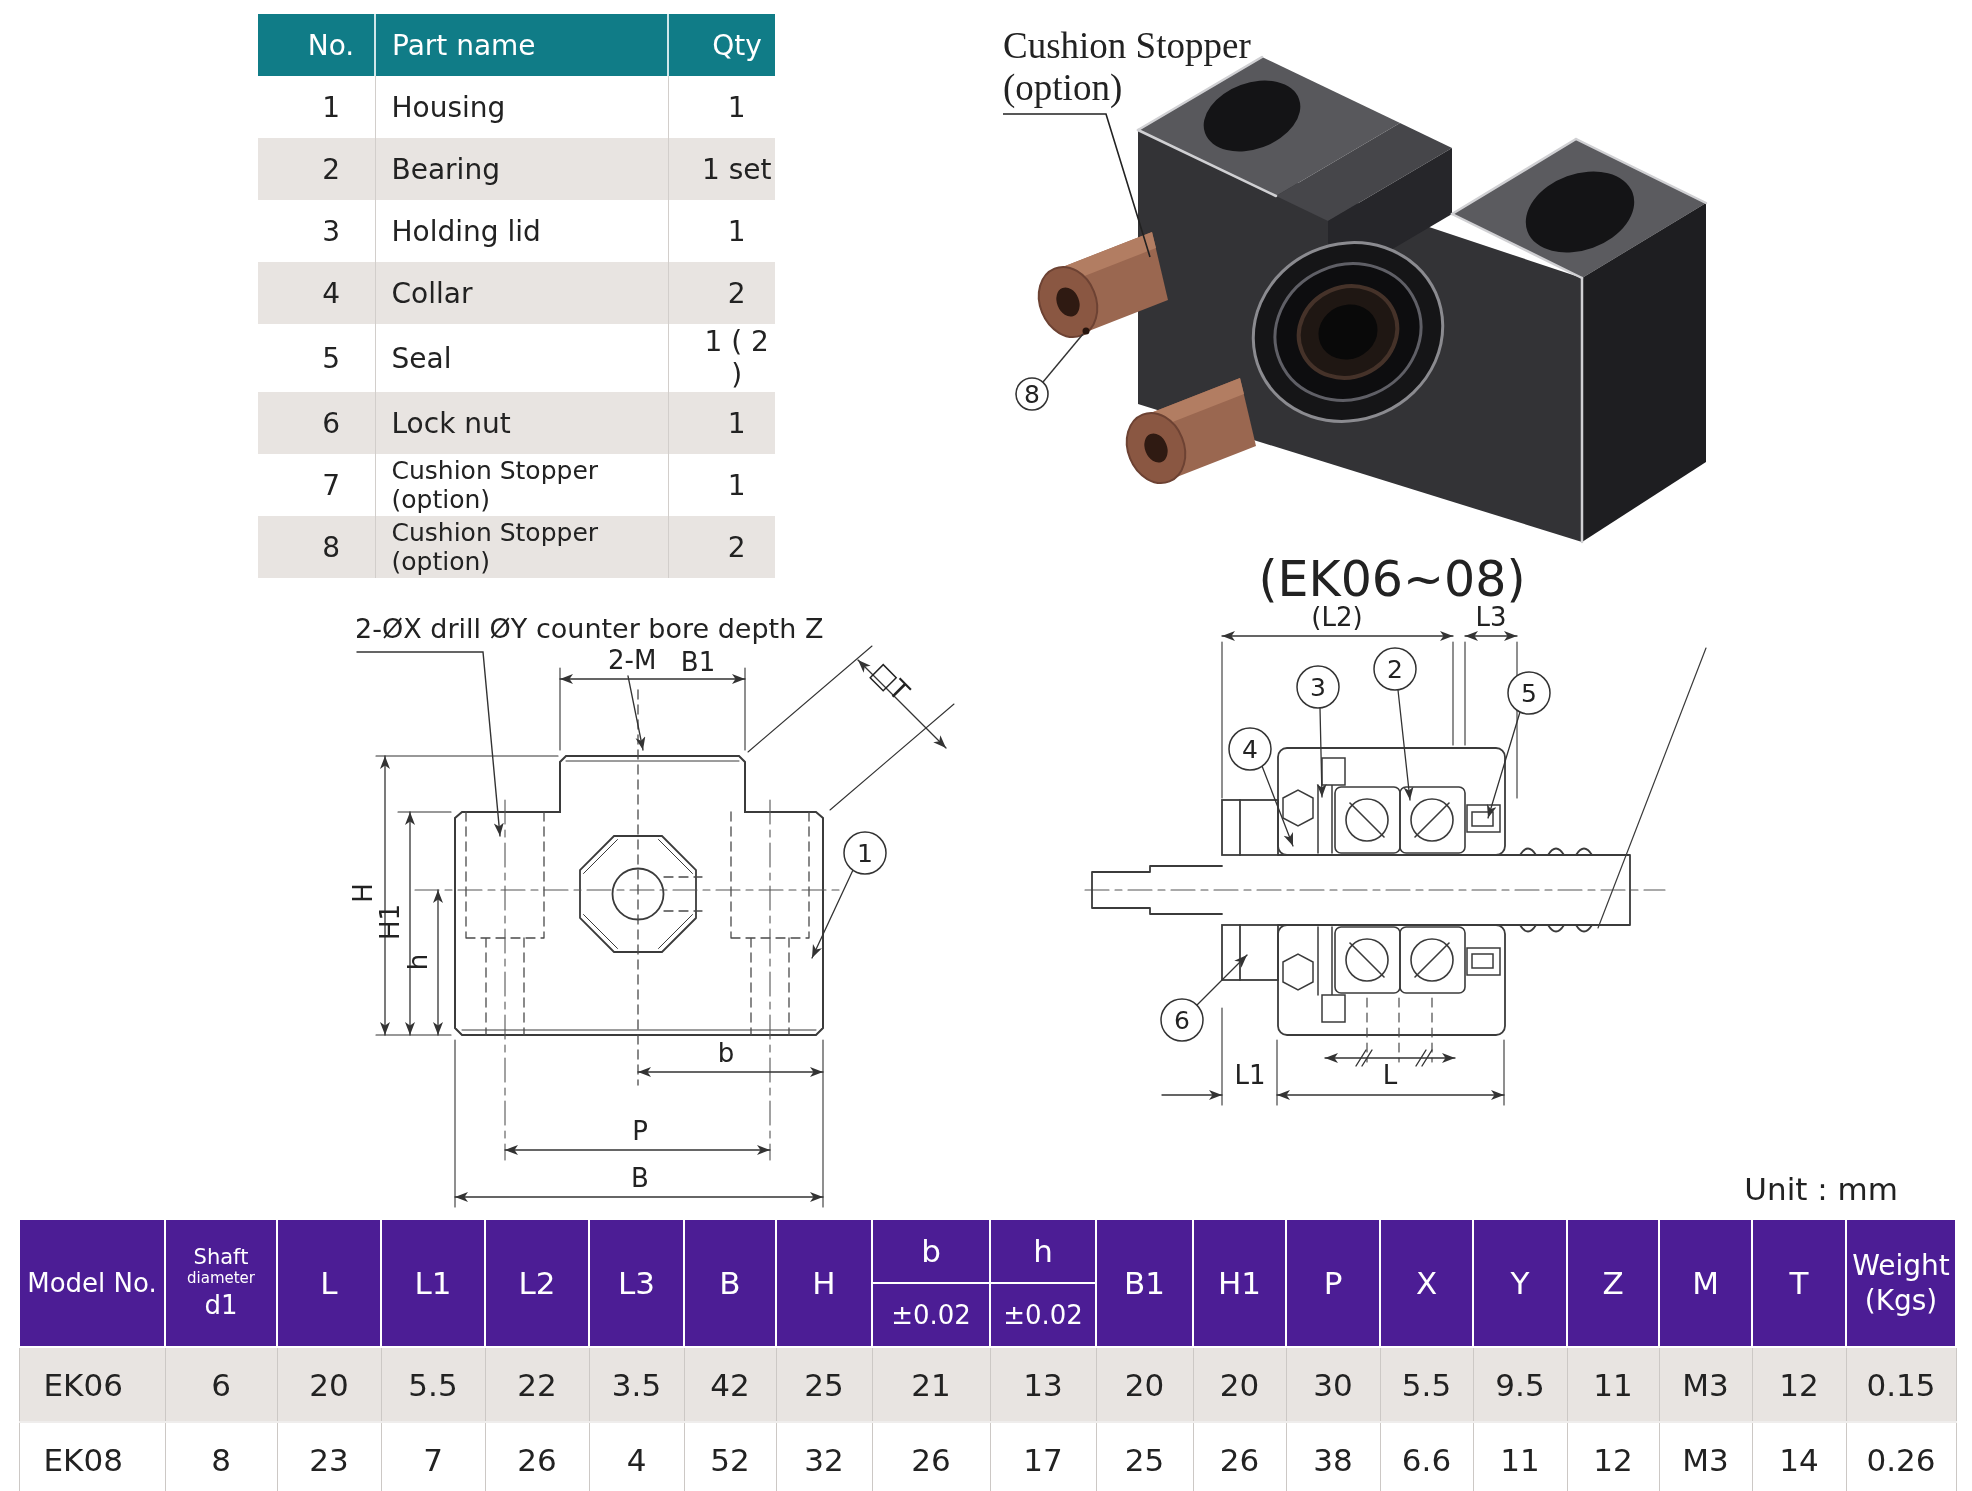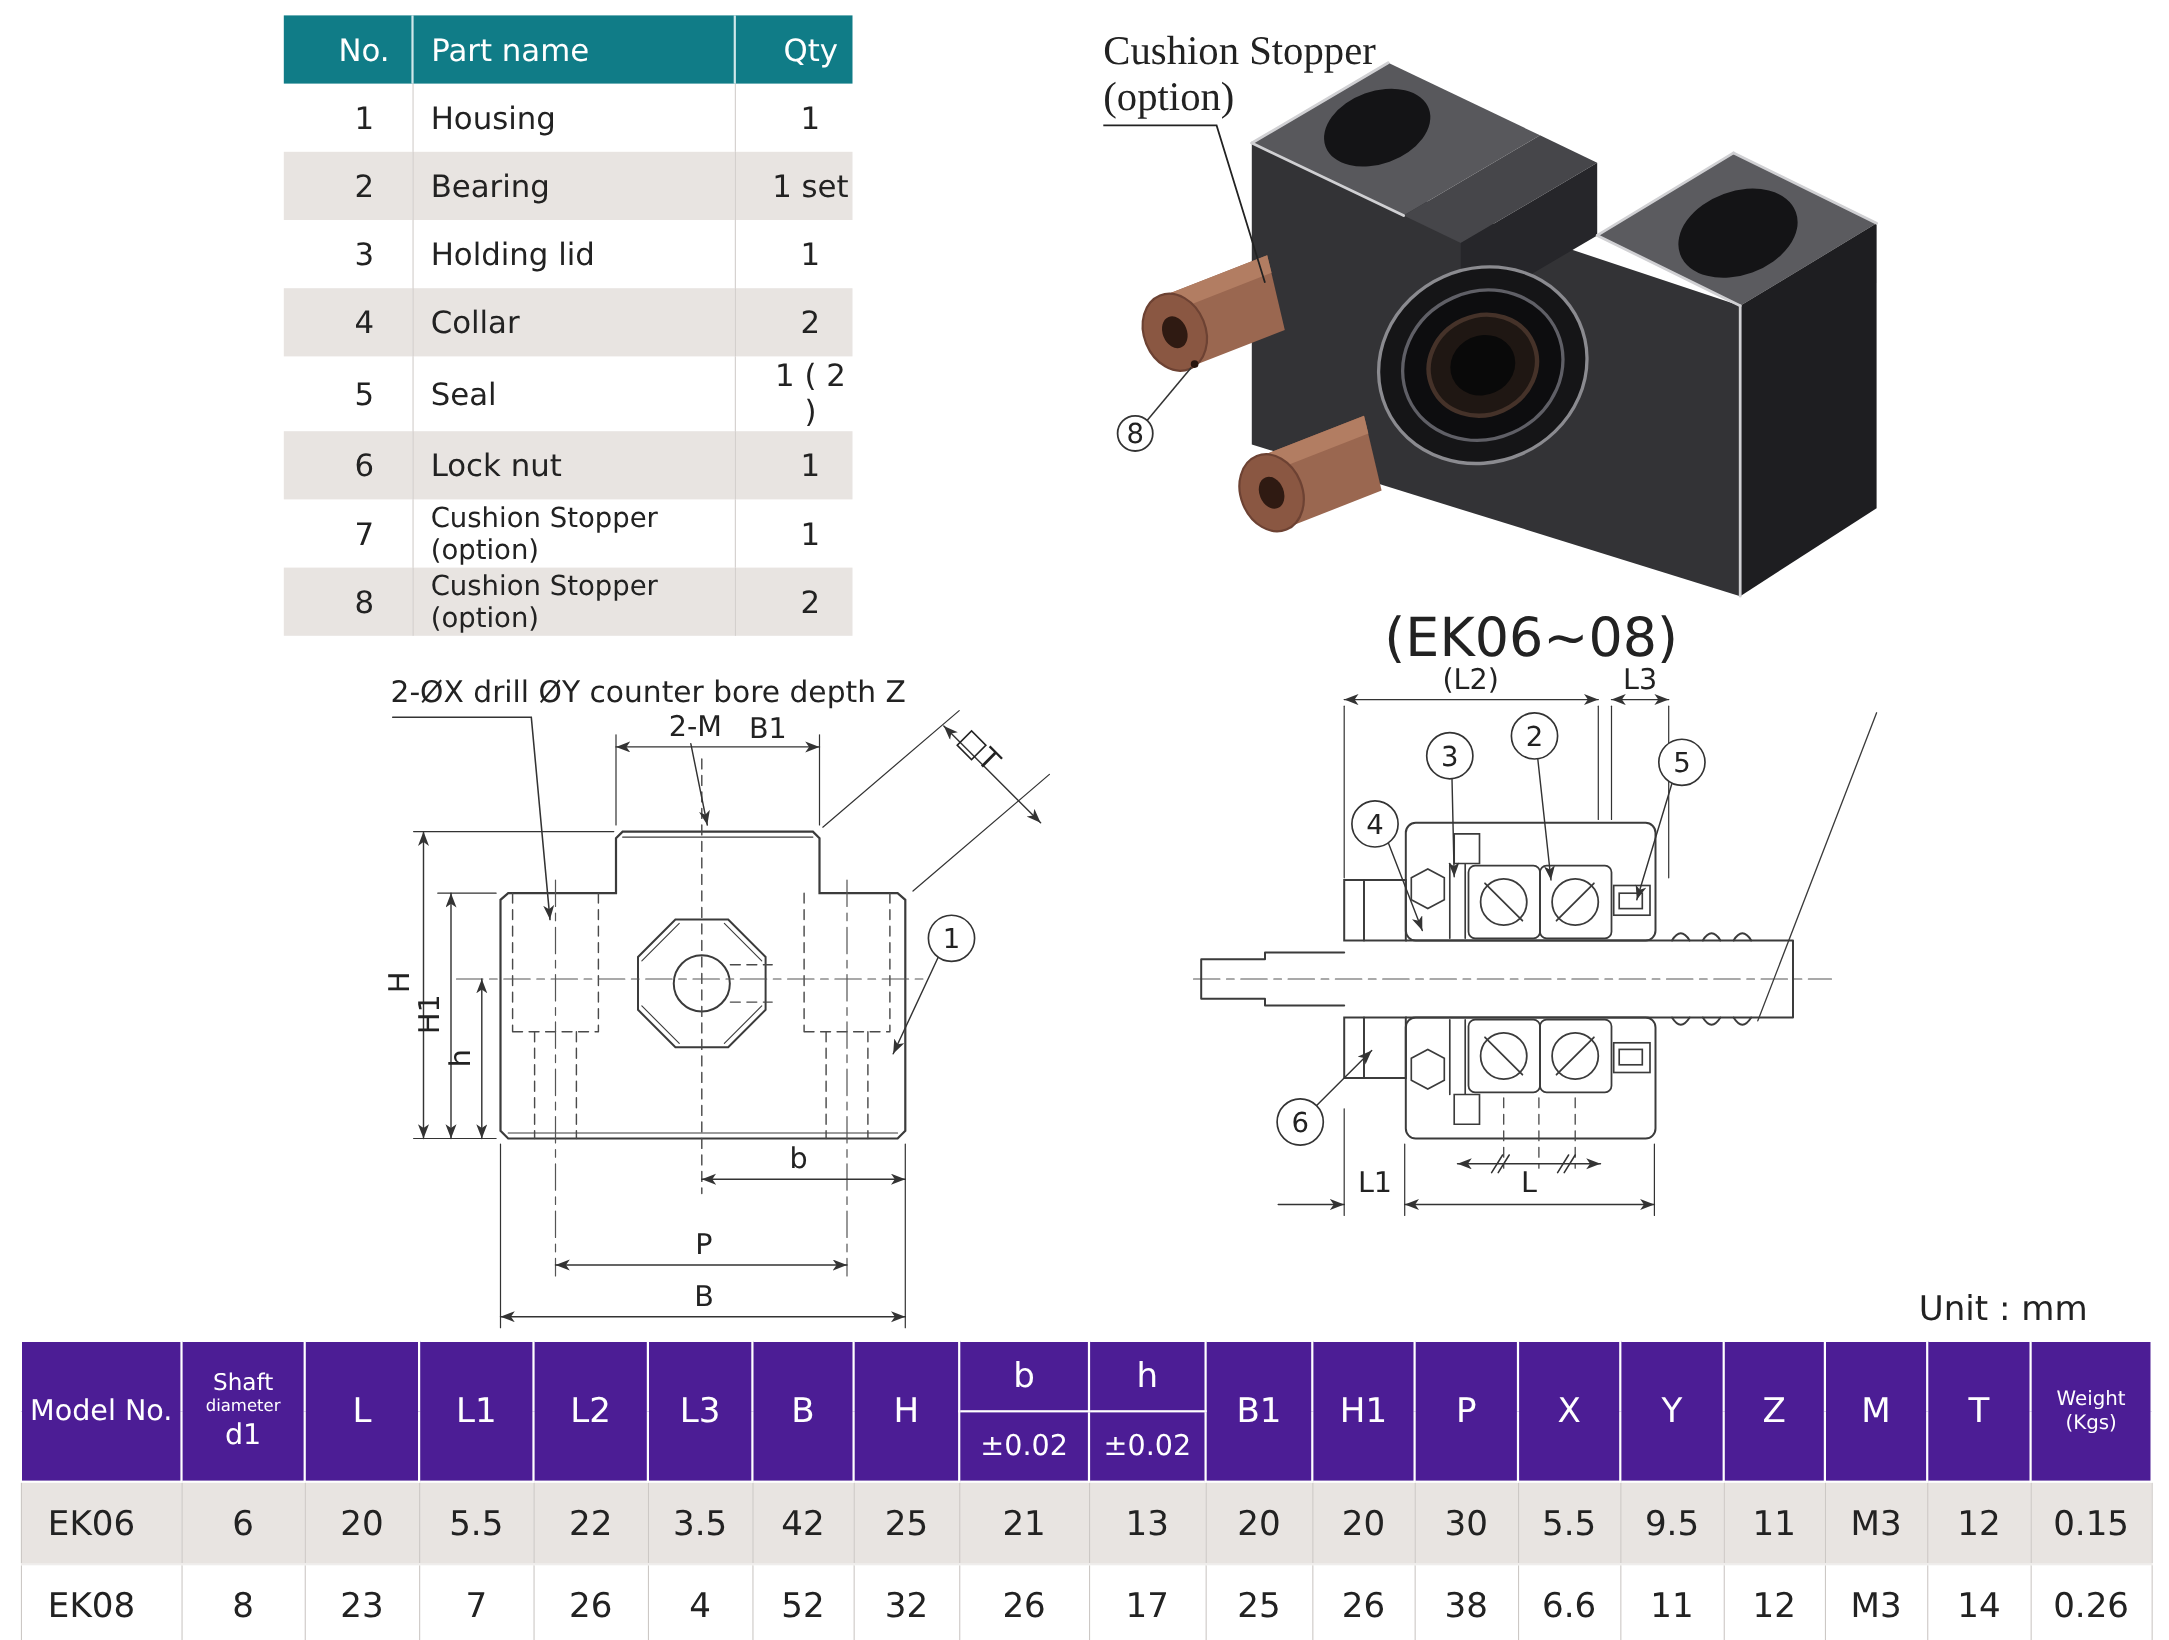--- a/index.html
+++ b/index.html
@@ -16,21 +16,21 @@
   #parts-table td.small{font-size:25px;}
   
   #spec-table{left:18px;top:1218px;width:1937px;border-collapse:collapse;table-layout:fixed;}
   #spec-table th{background:#4c1d95;color:#fff;font-weight:normal;border:2px solid #fff;padding:0;}
   #spec-table .h1{font-size:31px;}
   #spec-table .hm{font-size:26px;}
   #spec-table .hs div{line-height:1.15;}
   #spec-table .hs .s1{font-size:21px;}
   #spec-table .hs .s2{font-size:15px;}
   #spec-table .hs .s3{font-size:26px;margin-top:4px;}
-  #spec-table .hw div{font-size:18px;line-height:1.25;}
+  #spec-table .hw div{font-size:28px;line-height:1.25;}
   #spec-table .tol{font-size:26px;}
   #spec-table td{font-size:31px;color:#222;text-align:center;height:71px;border-right:1px solid #ccc8c5;border-left:1px solid #ccc8c5;}
   #spec-table tr.alt td{background:#e8e4e1;}
   #spec-table td.model{text-align:left;padding-left:24px;margin-left:24px;}
   #spec-table tbody tr{border-bottom:2px solid #efedec;}
   svg text{fill:#222;}
   .dimtxt{font-size:26px;}
   .notetxt{font-size:27px;}
   .callout{font-size:25px;}
   .seriflabel{font-family:"Liberation Serif","DejaVu Serif",serif;font-size:37px;}

